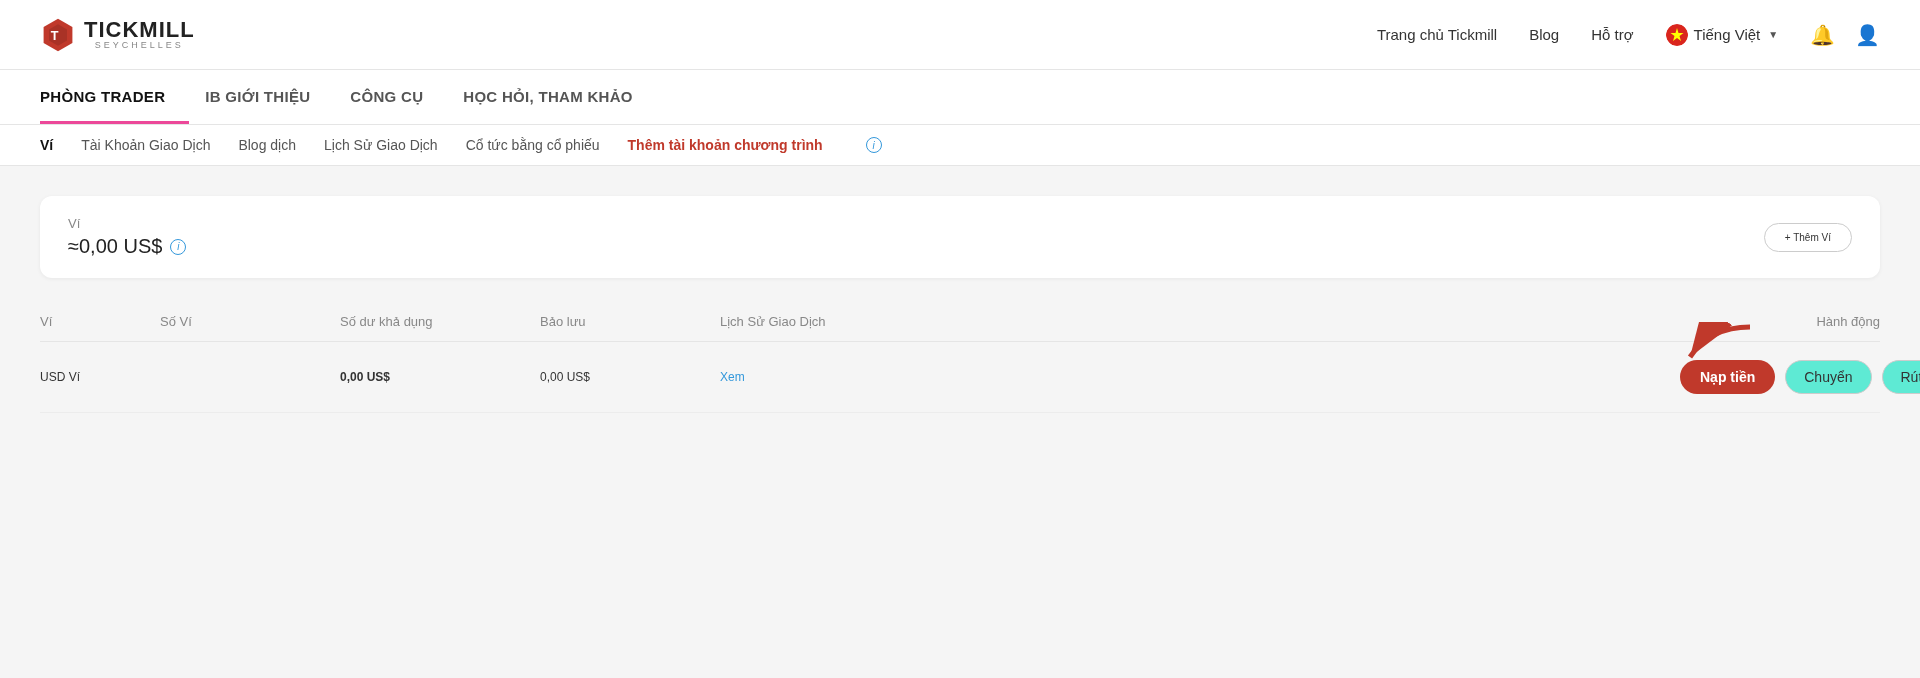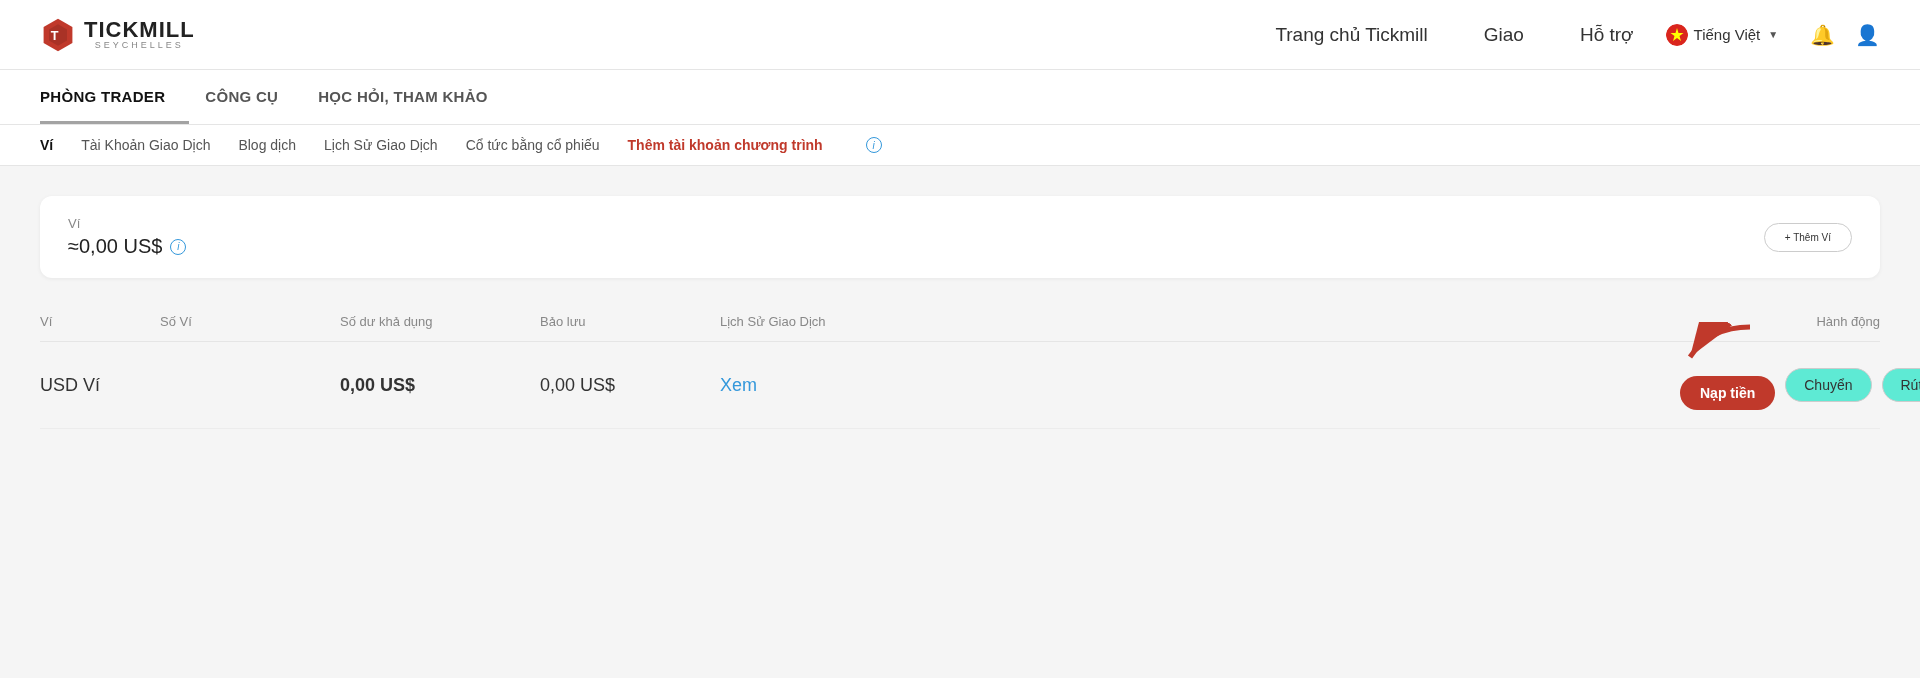--- a/index.html
+++ b/index.html
@@ -42,23 +42,22 @@
       text-align: center;
     }
     .header-nav {
       display: flex;
       align-items: center;
       gap: 32px;
     }
     .header-nav-link {
       color: #333;
       text-decoration: none;
-      font-size: 19px;
-      cursor: pointer;
-      margin-left: 24px;
+      font-size: 15px;
+      cursor: pointer;
     }
     .lang-selector {
       display: flex;
       align-items: center;
       gap: 6px;
       cursor: pointer;
     }
     .flag-icon {
       width: 22px;
       height: 22px;
@@ -92,21 +91,21 @@
       font-size: 15px;
       font-weight: 600;
       color: #555;
       cursor: pointer;
       border-bottom: 3px solid transparent;
       margin-right: 16px;
       letter-spacing: 0.3px;
     }
     .main-nav-item.active {
       color: #111;
-      border-bottom: 3px solid #a3a3a3;
+      border-bottom: 3px solid #ec4899;
     }
 
     
     .sub-nav {
       background: #fff;
       padding: 12px 40px;
       display: flex;
       align-items: center;
       gap: 28px;
       border-bottom: 1px solid #e5e5e5;
@@ -206,41 +205,40 @@
     }
     .table-header-row > span { padding: 4px 0; }
     .table-data-row {
       display: grid;
       grid-template-columns: 120px 180px 200px 180px 200px 1fr 200px;
       padding: 18px 0;
       align-items: center;
       border-bottom: 1px solid #ececec;
       background: #f5f5f5;
     }
-    .table-data-row > span { color: #333; font-size: 18px; }
+    .table-data-row > span { color: #333; font-size: 12px; }
     .table-data-row .bold { font-weight: 700; }
     .table-data-row .link { color: #3498db; cursor: pointer; }
 
     .action-buttons {
       display: flex;
       align-items: center;
       gap: 10px;
       position: relative;
     }
     .btn-nap-tien {
       background: #c0392b;
       color: #fff;
       border: none;
       border-radius: 20px;
       padding: 9px 20px;
       font-size: 14px;
       font-weight: 600;
       cursor: pointer;
       white-space: nowrap;
-      margin-top: 16px;
     }
     .btn-chuyen, .btn-rut-tien {
       background: #5eead4;
       color: #333;
       border: 1.5px solid #ccc;
       border-radius: 20px;
       padding: 8px 18px;
       font-size: 14px;
       cursor: pointer;
       white-space: nowrap;
@@ -269,40 +267,41 @@
       <text x="12" y="26" font-size="14" font-weight="bold" fill="white">T</text>
     </svg>
     <div class="logo-text">
       <span class="logo-main">TICKMILL</span>
       <span class="logo-sub">SEYCHELLES</span>
     </div>
   </div>
 
   <div class="header-nav">
     <a class="header-nav-link">Trang chủ Tickmill</a>
-    <a class="header-nav-link">Giao</a>
+    <a class="header-nav-link">Blog</a>
     <a class="header-nav-link">Hỗ trợ</a>
     <div class="lang-selector">
 
       <svg class="flag-icon" viewBox="0 0 22 22" xmlns="http://www.w3.org/2000/svg">
         <circle cx="11" cy="11" r="11" fill="#da251d"></circle>
         <polygon points="11,4 12.5,9 17.5,9 13.5,12 15,17 11,14 7,17 8.5,12 4.5,9 9.5,9" fill="#ffff00"></polygon>
       </svg>
       <span class="lang-text">Tiếng Việt</span>
       <span class="lang-arrow">▼</span>
     </div>
     <div class="header-icons">
       <span class="icon-bell">🔔</span>
       <span class="icon-user">👤</span>
     </div>
   </div>
 </header>
 
 <nav class="main-nav">
   <div class="main-nav-item active">PHÒNG TRADER</div>
+  <div class="main-nav-item">IB GIỚI THIỆU</div>
   <div class="main-nav-item">CÔNG CỤ</div>
   <div class="main-nav-item">HỌC HỎI, THAM KHẢO</div>
 </nav>
 
 <div class="sub-nav">
   <a class="sub-nav-item active">Ví</a>
   <a class="sub-nav-item">Tài Khoản Giao Dịch</a>
   <a class="sub-nav-item">Blog dịch</a>
   <a class="sub-nav-item">Lịch Sử Giao Dịch</a>
   <a class="sub-nav-item">Cổ tức bằng cổ phiếu</a>

